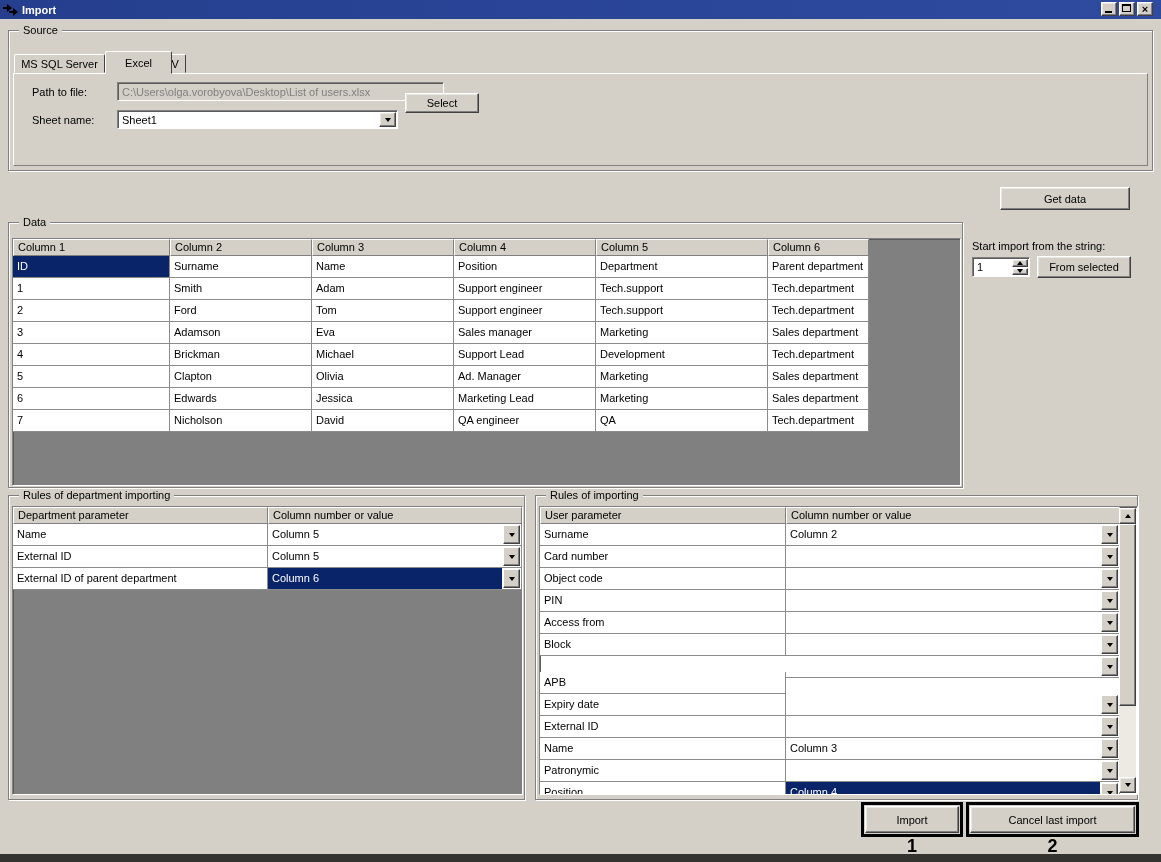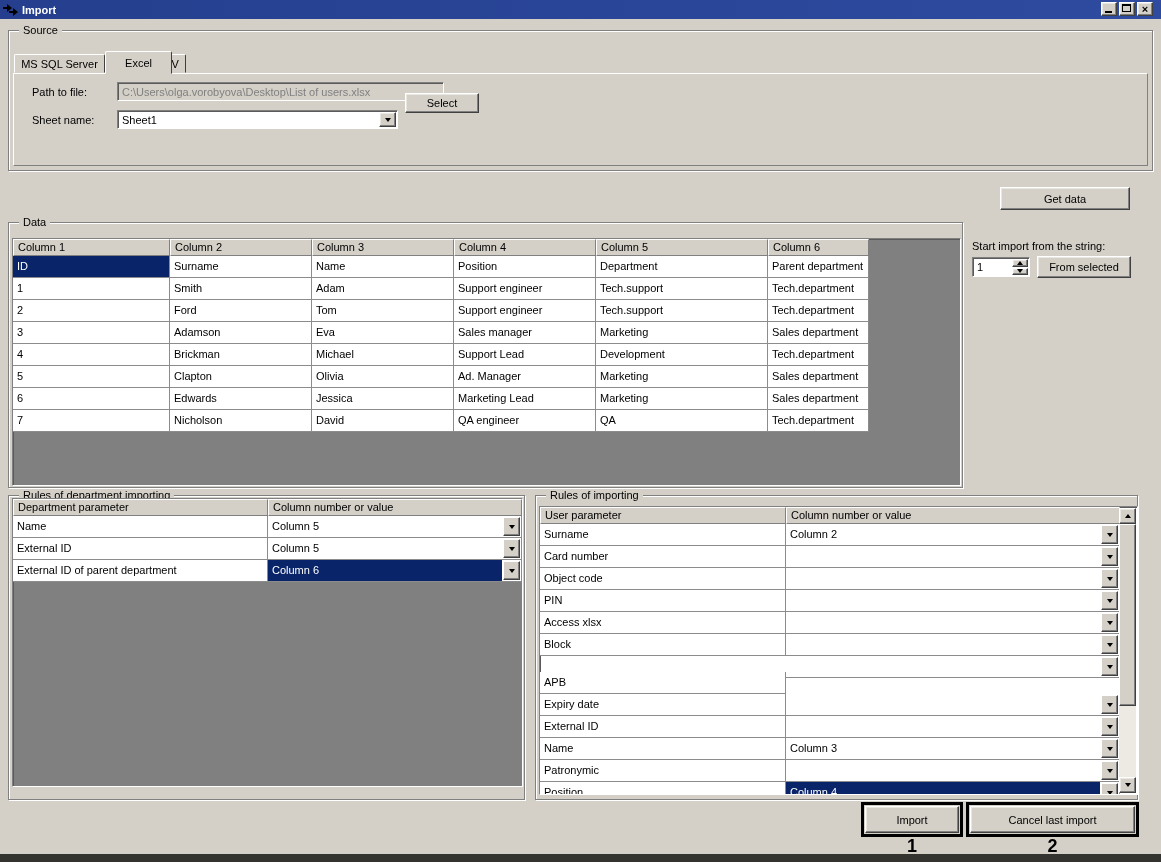--- a/index.html
+++ b/index.html
@@ -221,21 +221,21 @@
       </div>
     <div class="spin-btn raised">
         <i class="tri-down"></i>
       </div>
   </div>
 </div>
 <div class="btn raised" style="position:absolute; left:1037px; top:256px; width:94px; height:22px;">From selected</div>
 
 <div class="groupbox" style="left:8px; top:495px; width:517px; height:305px;">
   <span class="legend">Rules of department importing</span>
-  <div class="panel" style="left:3px; top:2px; width:511px; height:289px;">
+  <div class="panel" style="left:3px; top:10px; width:511px; height:289px;">
     <div id="dept-table">
         <div class="dt-row">
           <div class="dt-hcell" style="width: 255px;">Department parameter</div>
           <div class="dt-hcell" style="width: 254px;">Column number or value</div>
         </div>
         <div class="dt-row">
           <div class="rt-cell param" style="width: 255px;">Name</div>
           <div class="rt-cell val" style="width: 254px;">
             <span class="vtext">Column 5</span>
             <span class="combo-btn">
@@ -303,21 +303,21 @@
         <div class="dt-row">
           <div class="rt-cell param" style="width: 246px;">PIN</div>
           <div class="rt-cell val" style="width: 334px;">
             <span class="vtext"></span>
             <span class="combo-btn">
               <i class="tri-down"></i>
             </span>
           </div>
         </div>
         <div class="dt-row">
-          <div class="rt-cell param" style="width: 246px;">Access xlsx</div>
+          <div class="rt-cell param" style="width: 246px;">Access from</div>
           <div class="rt-cell val" style="width: 334px;">
             <span class="vtext"></span>
             <span class="combo-btn">
               <i class="tri-down"></i>
             </span>
           </div>
         </div>
         <div class="dt-row">
           <div class="rt-cell param" style="width: 246px;">Block</div>
           <div class="rt-cell val" style="width: 334px;">

